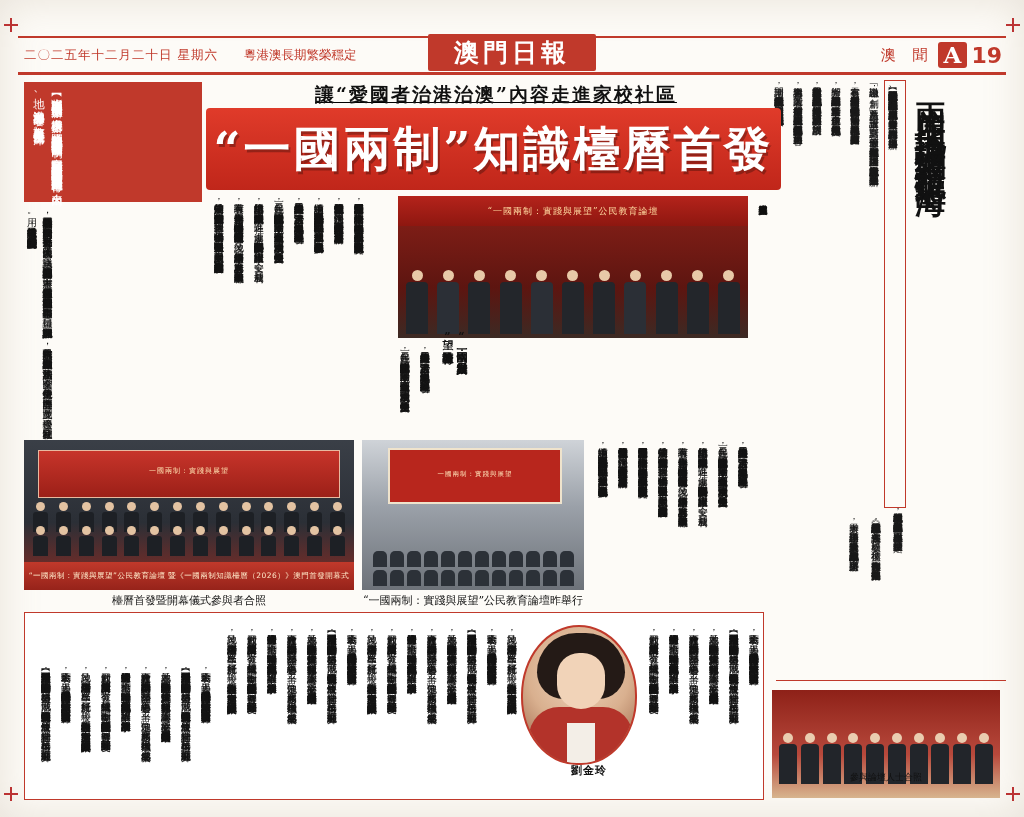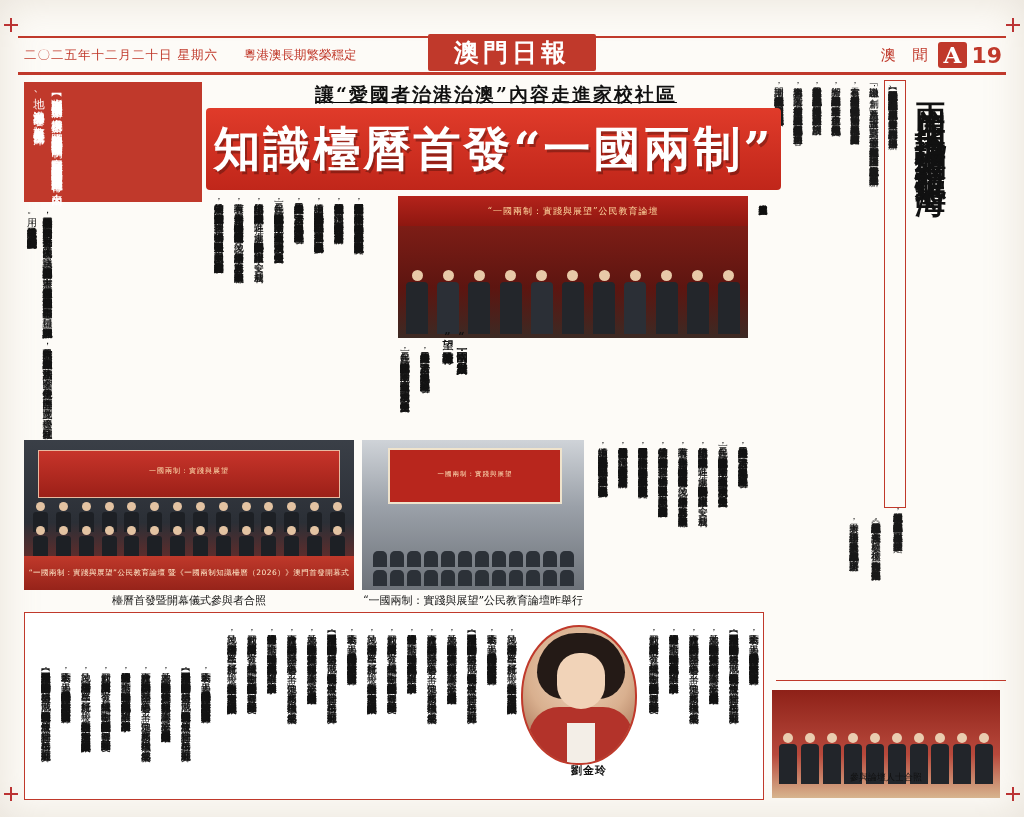--- a/index.html
+++ b/index.html
@@ -156,21 +156,21 @@
   .ph2 .screen .s-t{
     color:#ffe0b0;font-size:7px;text-align:center;margin-top:15px;letter-spacing:1px;
   }
   .ph2 .rowp{
     position:absolute;left:8px;right:8px;display:flex;justify-content:space-between;
   }
   .ph2 .rowp .p{width:17px;}
   .ph2 .rowp .p .h{width:9px;height:9px;border-radius:50%;background:#e3c3a2;margin:0 auto 1px;}
   .ph2 .rowp .p .b{width:15px;height:20px;background:#1d2025;margin:0 auto;border-radius:3px 3px 0 0;}
   .ph2 .redband{
-    position:absolute;left:0;right:0;bottom:0;height:34px;
+    position:absolute;left:0;right:0;bottom:0;height:28px;
     background:linear-gradient(180deg,#c0392b,#96231a);
     display:flex;flex-direction:column;align-items:center;justify-content:center;
   }
   .ph2 .redband div{color:#ffe9c9;font-size:7.5px;line-height:10px;letter-spacing:.5px;}
 
   
   .ph3{left:362px;top:440px;width:222px;height:150px;}
   .ph3 .room{position:absolute;inset:0;background:linear-gradient(180deg,#cfd3d8 0%,#9aa0a8 45%,#6d7279 100%);}
   .ph3 .scr{position:absolute;left:26px;top:8px;width:170px;height:52px;background:#b8261d;border:2px solid #efe3cc;}
   .ph3 .scr span{display:block;color:#ffe2b8;font-size:6.5px;text-align:center;margin-top:20px;letter-spacing:1px;}
@@ -317,22 +317,22 @@
   <div class="left-body">
     <div class="lv">儀式於下午三時在澳門青年發展服務中心舉行，澳門中聯辦研究室副主任黃智成，教育暨青年發展局局長、澳區全國人大代表、立法議員、「一國兩制」知識檯曆編輯委員會代表等出席主禮。主辦方表示，編製檯曆旨在以通俗易懂方式，把「一國兩制」的基本內涵與成功實踐融入日常生活，讓市民和學生每日一翻、每日一讀，潛移默化加深認識與認同。
 
 主辦方代表致辭時表示，檯曆以三百六十五則知識點為載體，涵蓋憲法和基本法、國家安全、中華優秀傳統文化、澳門歷史等內容，圖文並茂，適合學校、家庭和社區使用。首發儀式後還舉行了公民教育論壇，多位學者圍繞「一國兩制」的實踐經驗與制度優勢作主題演講。</div>
   </div>
 
   <div class="kicker">
     <span>讓“愛國者治港治澳”內容走進家校社區</span>
   </div>
   <div class="bigtitle">
+    <span class="bt">“一國兩制”</span>
     <span class="bt">知識檯曆首發</span>
-    <span class="bt">“一國兩制”</span>
   </div>
 
   <div class="photo ph1">
     <div class="ph-banner">“一國兩制：實踐與展望”公民教育論壇</div>
     <div class="ph-stage">
       <div class="people">
         <div class="person">
             <div class="head"></div>
             <div class="body"></div>
           </div>

